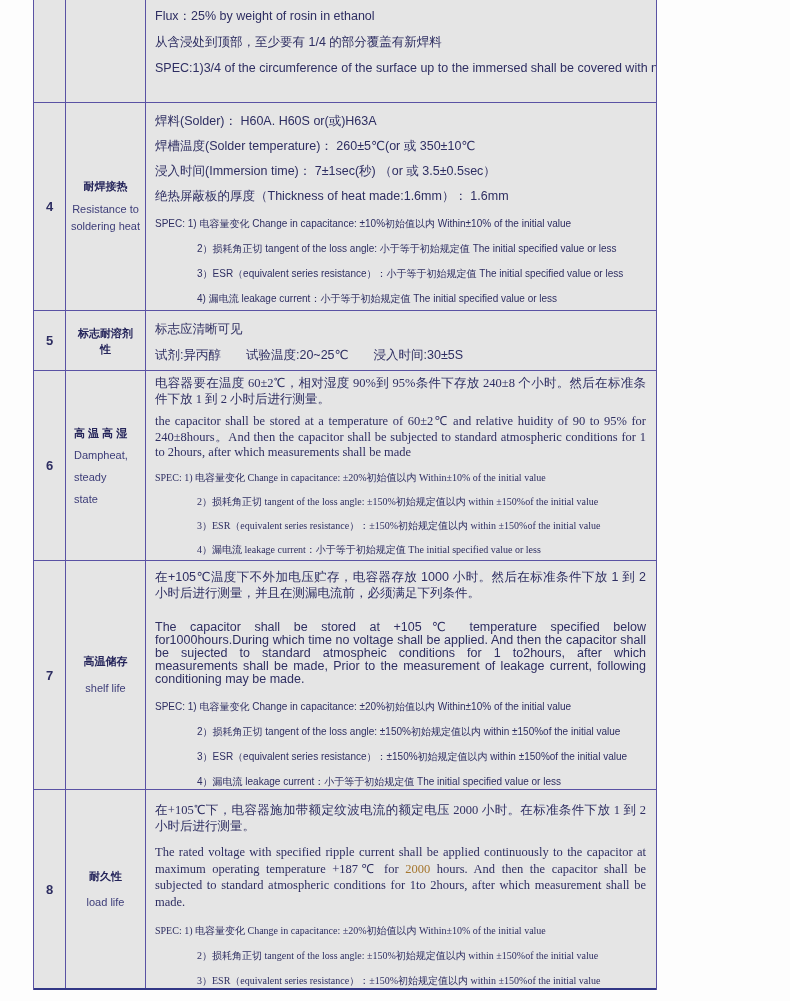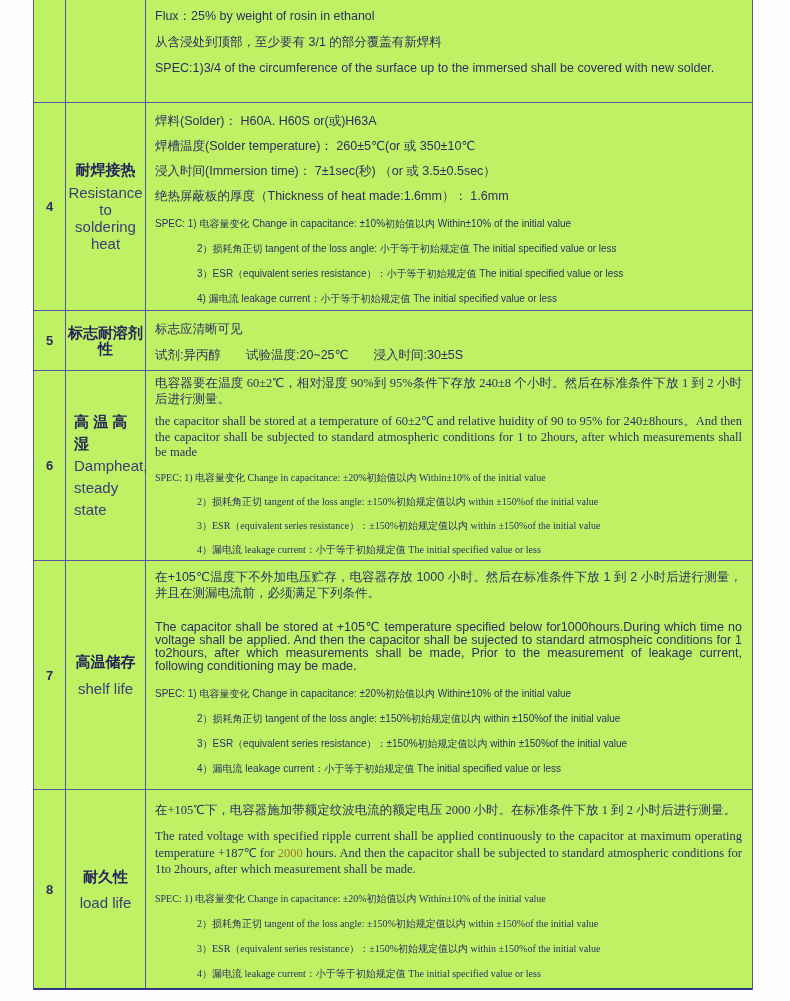--- a/index.html
+++ b/index.html
@@ -6,30 +6,30 @@
     --bc:#5a52a4;          
     --bc-dark:#323786;     
     --tx:#2e2e62;          
     --tx-cn:#24245a;       
     --tx-en:#3c3c78;       
     --hl:#a5762e;          
   }
   *{margin:0;padding:0;box-sizing:border-box;}
   html,body{width:790px;height:1001px;background:#fdfdfd;overflow:hidden;
     font-family:"Liberation Sans","DejaVu Sans",sans-serif;color:var(--tx);}
-  .doc-table{position:absolute;left:33px;top:0;width:720px;
-    border-left:1.6px solid var(--bc);border-right:1.6px solid var(--bc);background:#bef264;}
+  .doc-table{position:absolute;left:33px;top:0;width:624px;
+    border-left:1.6px solid var(--bc);border-right:1.6px solid var(--bc);background:#e5e5e5;}
   .row{display:flex;border-bottom:1.6px solid var(--bc);}
   .row.last{border-bottom:2.4px solid var(--bc-dark);}
   .cell-no{width:32px;flex:0 0 32px;border-right:1.6px solid var(--bc);
     display:flex;align-items:center;justify-content:center;
     font-size:13px;font-weight:700;color:var(--tx);}
   .cell-label{width:80px;flex:0 0 80px;border-right:1.6px solid var(--bc);
     display:flex;flex-direction:column;align-items:center;justify-content:center;
-    text-align:center;font-size:15px;line-height:17px;padding:2px;}
+    text-align:center;font-size:11px;line-height:17px;padding:2px;}
   .cell-label .cn{color:var(--tx-cn);font-weight:700;}
   .cell-label .en{color:var(--tx-en);margin-top:6px;}
   .cell-content{flex:1;padding:0 10px 0 9px;font-size:12.5px;overflow:hidden;}
   .pline{line-height:26px;white-space:nowrap;}
   .spec{line-height:25px;white-space:nowrap;font-size:10px;}
   .spec.ind{padding-left:42px;}
   .para{text-align:justify;line-height:16px;}
   
   .r0 .cell-content{padding-top:3px;}
   .r0{height:103px;}
@@ -63,21 +63,21 @@
 </head>
 <body>
 
 <div class="doc-table">
 
   <div class="row r0">
     <div class="cell-no"></div>
     <div class="cell-label"></div>
     <div class="cell-content">
       <div class="pline">Flux：25%  by weight of rosin in ethanol</div>
-      <div class="pline">从含浸处到顶部，至少要有 3/1 的部分覆盖有新焊料</div>
+      <div class="pline">从含浸处到顶部，至少要有 1/4 的部分覆盖有新焊料</div>
       <div class="pline">SPEC:1)3/4 of the circumference of the surface up to the immersed shall be covered with new solder.</div>
     </div>
   </div>
 
   <div class="row r1">
     <div class="cell-no">
       <span>4</span>
     </div>
     <div class="cell-label">
       <div class="cn">耐焊接热</div>

